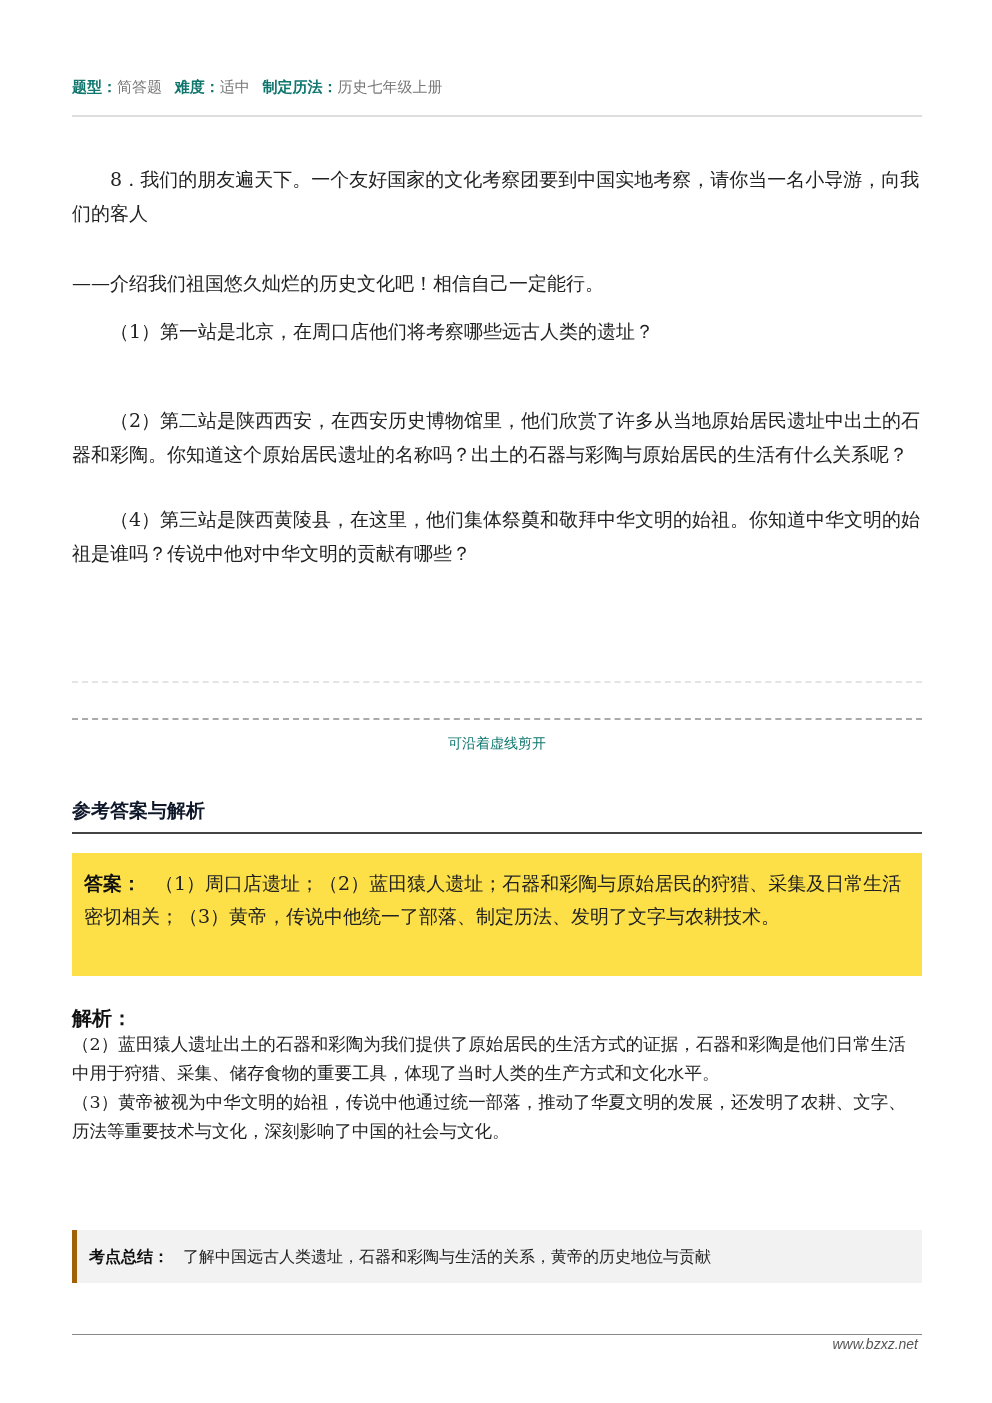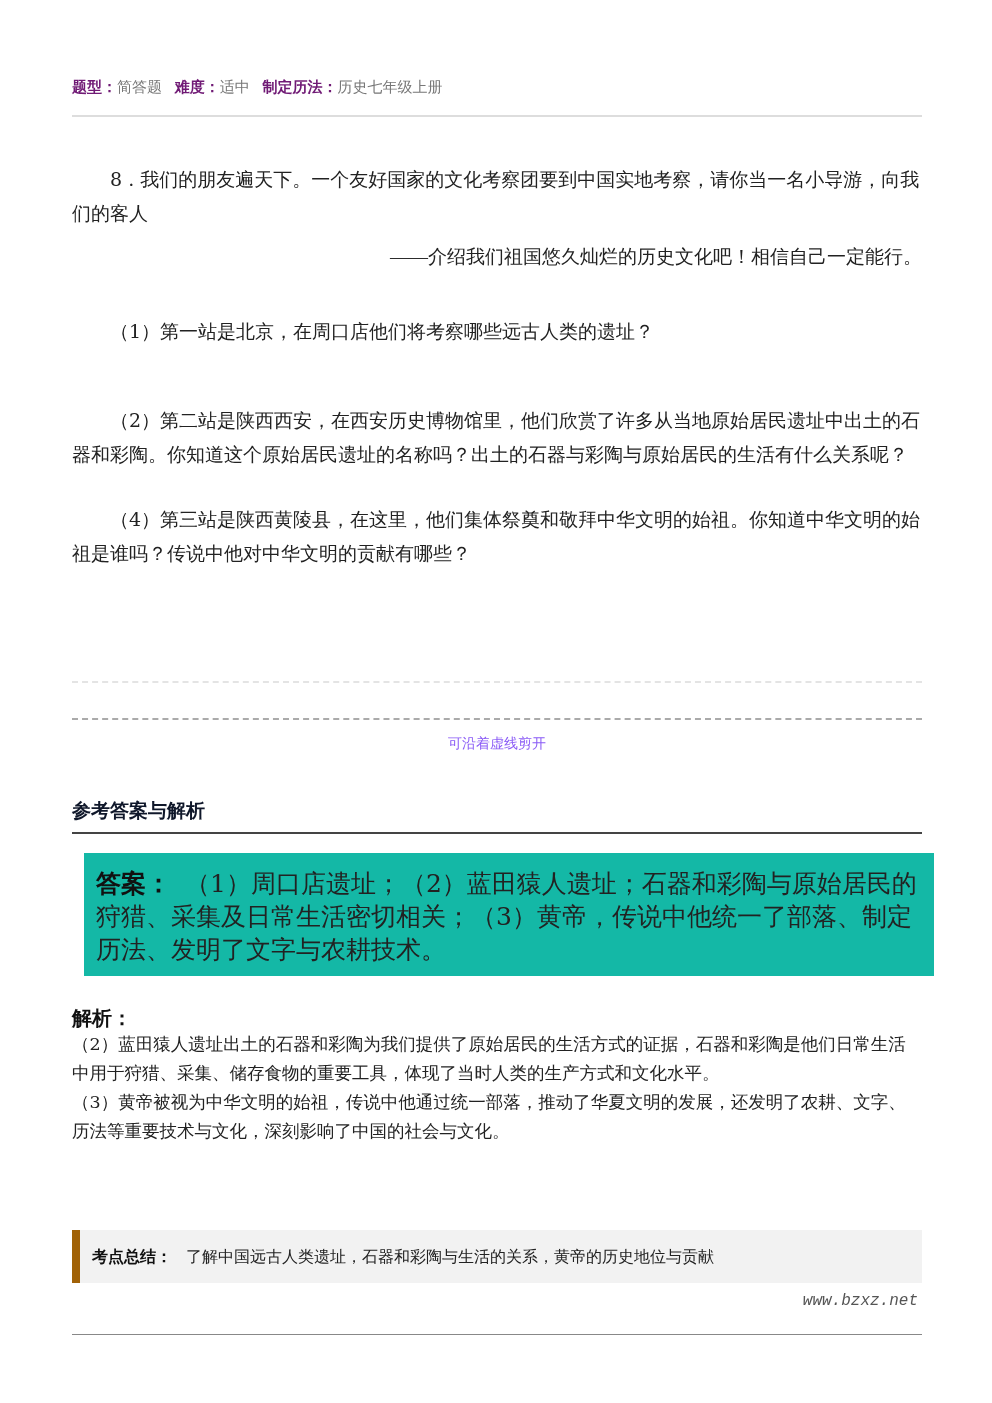--- a/index.html
+++ b/index.html
@@ -7,89 +7,89 @@
       width: 992px; height: 1403px; position: relative; overflow: hidden;
       font-family: "DejaVu Serif", "Liberation Serif", serif;
       color: #222;
     }
     .meta {
       position: absolute; left: 72px; top: 78px; width: 850px;
       font-family: "DejaVu Sans", "Liberation Sans", sans-serif;
       font-size: 15px; color: #777;
       white-space: nowrap;
     }
-    .meta b { color: #701a75; font-weight: bold; }
+    .meta b { color: #0f766e; font-weight: bold; }
     .meta .gap { display: inline-block; width: 8px; }
     .meta-rule {
       position: absolute; left: 72px; top: 115px; width: 850px; height: 2px; background: #dddddd;
     }
     .q {
       position: absolute; left: 72px; width: 850px;
       font-size: 19px; line-height: 34px; color: #222;
     }
     .q-indent { text-indent: 38px; }
     .q1 { top: 162px; }
-    .q-sign { top: 240px; text-align: right; font-family: Liberation Serif, serif; }
+    .q-sign { top: 266px; text-align: left; }
     .q-sub1 { top: 314px; }
     .q-sub2 { top: 403px; }
     .q-sub3 { top: 502px; }
     .dash {
       position: absolute; left: 72px; width: 850px; height: 0;
       border-top: 2px dashed;
     }
     .dash1 { top: 681px; border-color: #e4e4e4; }
     .dash2 { top: 718px; border-color: #aaaaaa; }
     .cut-note {
       position: absolute; left: 72px; top: 735px; width: 850px; text-align: center;
       font-family: "DejaVu Sans", "Liberation Sans", sans-serif;
-      font-size: 14px; color: #8b5cf6;
+      font-size: 14px; color: #0f766e;
     }
     .ans-title {
       position: absolute; left: 72px; top: 798px;
       font-family: "DejaVu Sans", "Liberation Sans", sans-serif;
       font-size: 19px; font-weight: bold; color: #0f172a;
     }
     .ans-rule {
       position: absolute; left: 72px; top: 832px; width: 850px; height: 2px; background: #444;
     }
     .ans-box {
-      position: absolute; left: 84px; top: 853px; width: 850px; height: 123px;
-      background: #14b8a6; box-sizing: border-box; padding: 14px 14px 0 12px;
-      font-size: 25px; line-height: 33px; color: #222;
+      position: absolute; left: 72px; top: 853px; width: 850px; height: 123px;
+      background: #fde047; box-sizing: border-box; padding: 14px 14px 0 12px;
+      font-size: 19px; line-height: 33px; color: #222;
     }
     .ans-label {
       font-family: "DejaVu Sans", "Liberation Sans", sans-serif;
       font-weight: bold; color: #111; margin-right: 14px;
     }
     .ana-label {
       position: absolute; left: 72px; top: 1005px;
       font-family: "DejaVu Sans", "Liberation Sans", sans-serif;
       font-size: 20px; font-weight: bold; color: #111;
     }
     .ana-body {
       position: absolute; left: 72px; top: 1030px; width: 850px;
       font-size: 17.5px; line-height: 29px; color: #222;
     }
     .ana-body p { margin: 0; }
     .kp-box {
       position: absolute; left: 72px; top: 1230px; width: 850px; height: 53px;
-      background: #f2f2f2; border-left: 8px solid #a16207; box-sizing: border-box;
+      background: #f2f2f2; border-left: 5px solid #a16207; box-sizing: border-box;
       padding-left: 12px; line-height: 53px; font-size: 16px; color: #222; white-space: nowrap;
     }
     .kp-label {
       font-family: "DejaVu Sans", "Liberation Sans", sans-serif;
       font-weight: bold; color: #111; margin-right: 14px;
     }
     .footer-rule {
       position: absolute; left: 72px; top: 1334px; width: 850px; height: 1px; background: #888;
     }
     .footer-url {
-      position: absolute; right: 74px; top: 1292px;
-      font-family: Liberation Mono, monospace;
-      font-style: italic; font-size: 16px; color: #555;
+      position: absolute; right: 74px; top: 1336px;
+      font-family: Liberation Sans, sans-serif;
+      font-style: italic; font-size: 14px; color: #555;
     }
   </style>
 </head>
 <body>
 
 <div class="meta">
   <b>题型：</b><span>简答题</span><span class="gap"></span>
   <b>难度：</b><span>适中</span><span class="gap"></span>
   <b>制定历法：</b><span>历史七年级上册</span>
 </div>

